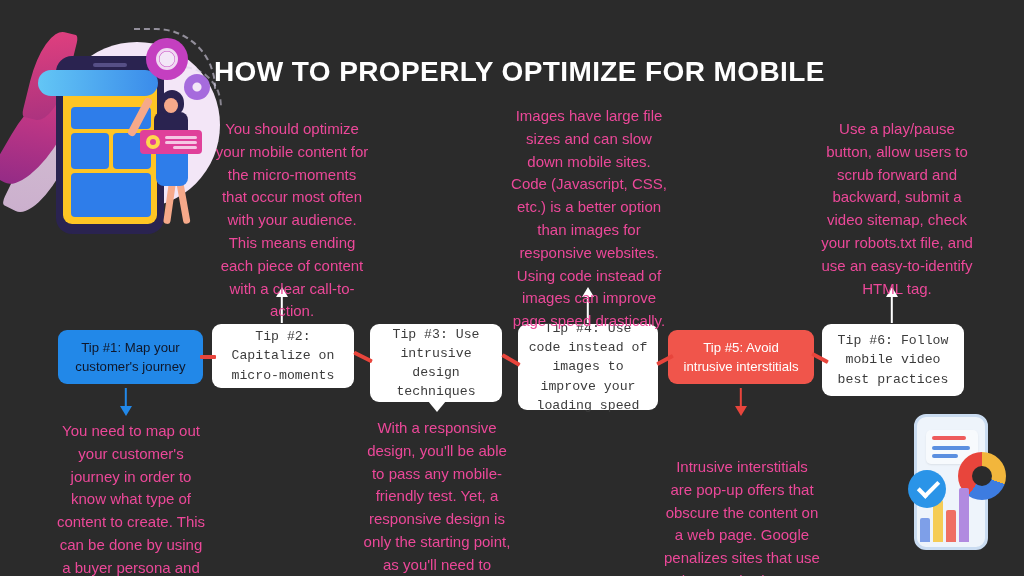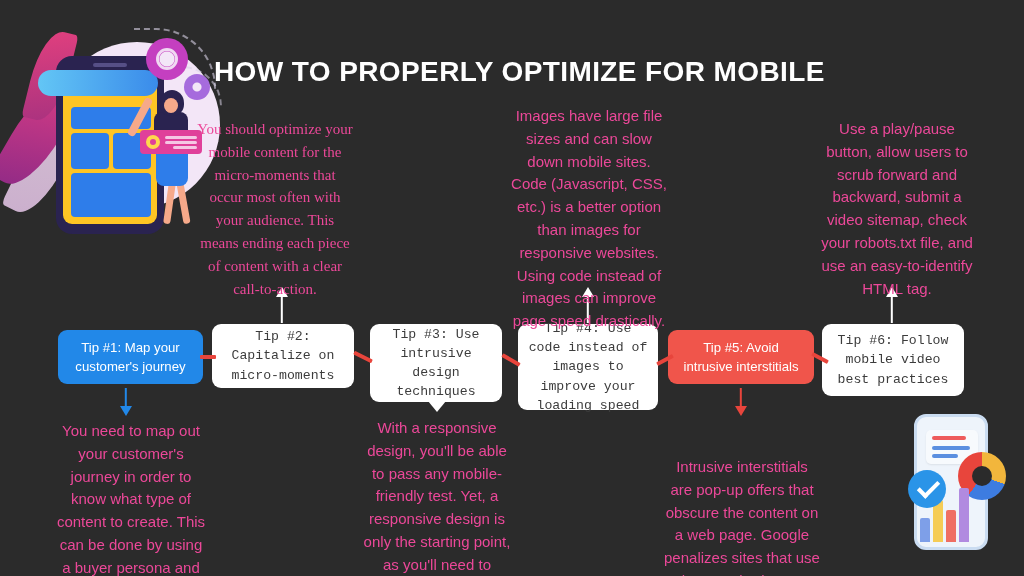--- a/index.html
+++ b/index.html
@@ -21,21 +21,21 @@
   
   .tipbox {
     position: absolute;
     border-radius: 9px;
     display: flex; align-items: center; justify-content: center;
     text-align: center;
     font-size: 13.2px; line-height: 1.45;
     padding: 6px 10px;
   }
   .tipbox.white { background: #ffffff; color: #3c3c3c; font-family: Liberation Mono, monospace; }
-  .tipbox.blue  { background: #2288e8; color: #ffffff; }
+  .tipbox.blue  { background: #2288e8; color: #0f172a; }
   .tipbox.red   { background: #f0554b; color: #ffffff; }
 
   
   .tail-down {
     position: absolute; width: 0; height: 0;
     border-left: 9px solid transparent;
     border-right: 9px solid transparent;
     border-top: 11px solid #ffffff;
   }
 
@@ -234,21 +234,21 @@
   <div class="arrow down" style="left:733px;top:388px;width:16px;height:28px;">
     <div class="shaft" style="height:20px;background:#e8453c;"></div>
     <div class="head" style="border-top:10px solid #e8453c;"></div>
   </div>
 
   <div class="arrow up" style="left:884px;top:287px;width:16px;height:36px;">
     <div class="shaft" style="height:28px;background:#ffffff;"></div>
     <div class="head" style="border-bottom:10px solid #ffffff;"></div>
   </div>
 
-  <div class="para" style="left:197px;top:118px;width:156px;font-family:Liberation Serif, serif;">You should optimize your mobile content for the micro-moments that occur most often with your audience. This means ending each piece of content with a clear call-to-action.</div>
+  <div class="para" style="left:214px;top:118px;width:156px;">You should optimize your mobile content for the micro-moments that occur most often with your audience. This means ending each piece of content with a clear call-to-action.</div>
 
   <div class="para" style="left:508px;top:105px;width:162px;">Images have large file sizes and can slow down mobile sites. Code (Javascript, CSS, etc.) is a better option than images for responsive websites. Using code instead of images can improve page speed drastically.</div>
 
   <div class="para" style="left:55px;top:420px;width:152px;">You need to map out your customer's journey in order to know what type of content to create. This can be done by using a buyer persona and Google Analytics.</div>
 
   <div class="para" style="left:821px;top:118px;width:152px;">Use a play/pause button, allow users to scrub forward and backward, submit a video sitemap, check your robots.txt file, and use an easy-to-identify HTML tag.</div>
 
   <div class="para" style="left:362px;top:417px;width:150px;">With  a responsive design, you'll be able to pass any mobile-friendly test. Yet, a responsive design is only the starting point, as you'll need to contend with other factors, such as loading speed.</div>
 
   <div class="para" style="left:664px;top:418px;width:156px;margin-top:38px;">Intrusive interstitials are pop-up offers that obscure the content on a web page. Google penalizes sites that use them, so it's best to avoid them unless they're absolutely necessary.</div>

